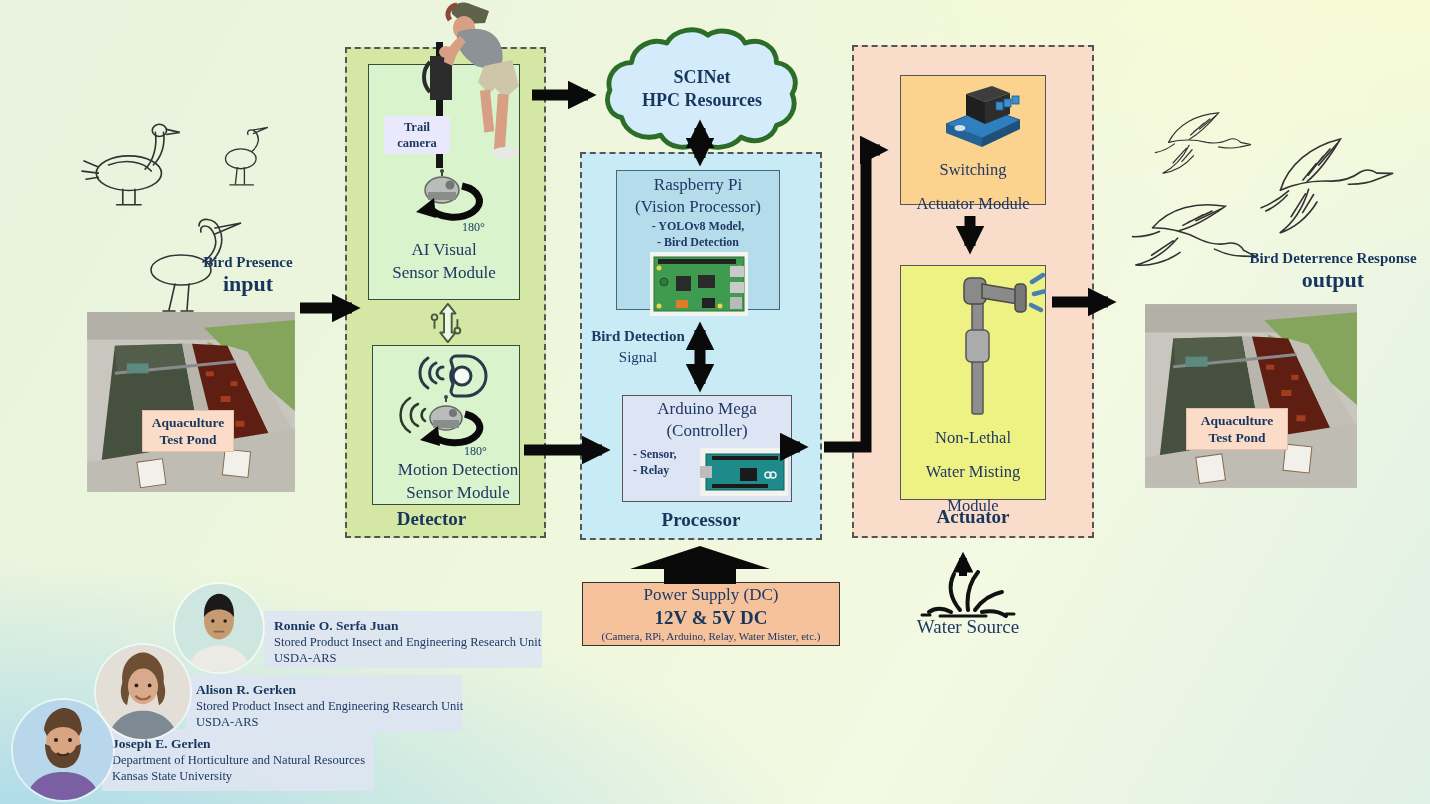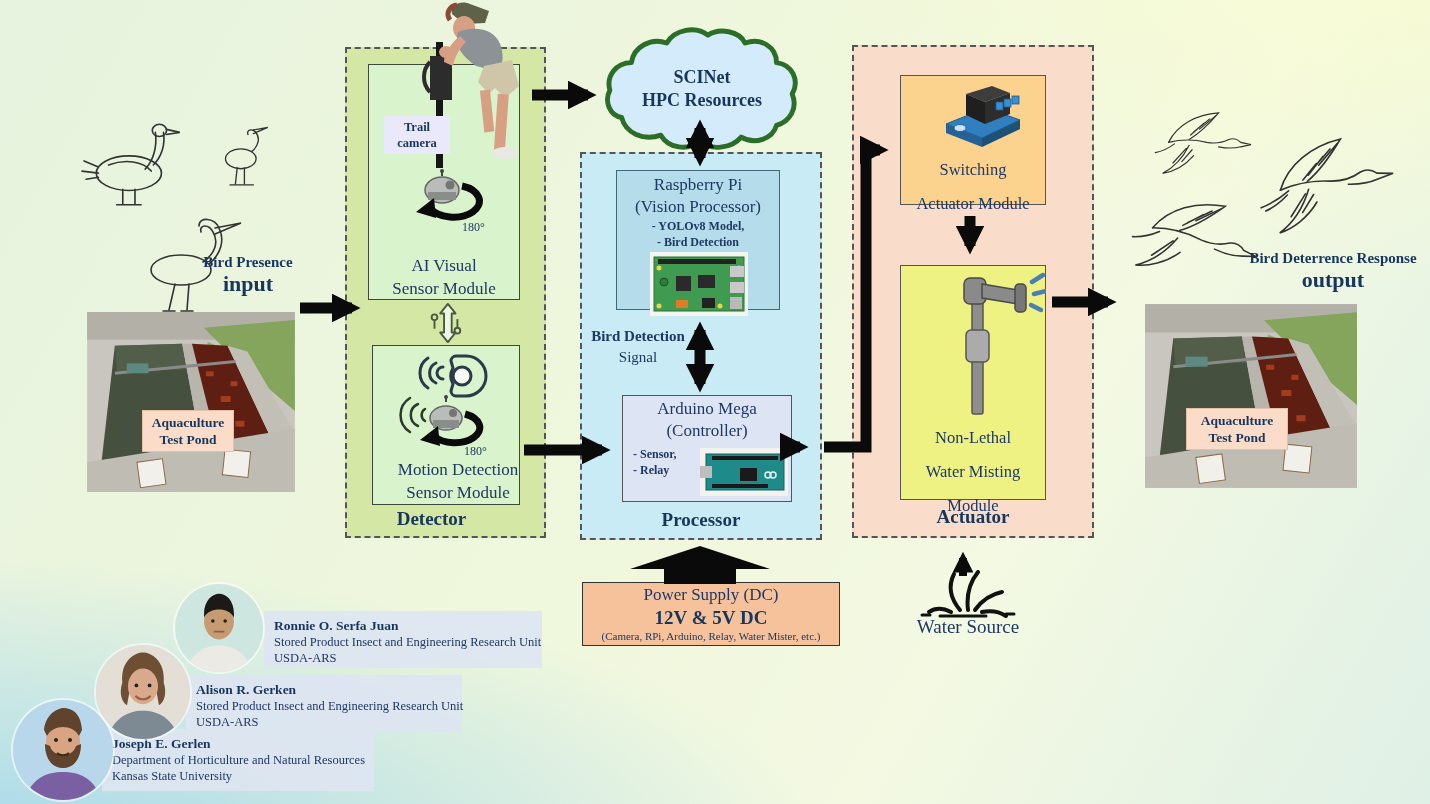--- a/index.html
+++ b/index.html
@@ -131,21 +131,21 @@
     <line x1="42" y1="2" x2="42" y2="8" stroke="#444" stroke-width="2"></line>
     <circle cx="42" cy="3" r="2" fill="#444"></circle>
     <ellipse cx="42" cy="22" rx="17" ry="13" fill="#b9bdb9" stroke="#666" stroke-width="1.5"></ellipse>
     <rect x="28" y="24" width="28" height="8" fill="#8a8e8a"></rect>
     <circle cx="50" cy="17" r="4.5" fill="#737773"></circle>
     <path d="M62,18 A26,16 0 1 1 30,40" stroke="#0a0a0a" stroke-width="7" fill="none"></path>
     <polygon points="34,30 36,50 16,44" fill="#0a0a0a"></polygon>
   </svg>
   <span class="abs rot" style="left:462px;top:220px;">180°</span>
 
-  <div class="abs center" style="left:368px;top:238px;width:152px;margin-top:16px;">
+  <div class="abs center" style="left:368px;top:238px;width:152px;">
     <span class="modname">AI Visual</span>
     <span class="modname">Sensor Module</span>
   </div>
 
   <svg class="abs" style="left:426px;top:302px" width="38" height="42" viewBox="0 0 36 44">
     <path d="M21,2 L29,12 L25,12 L25,32 L29,32 L21,42 L13,32 L17,32 L17,12 L13,12 Z" fill="#eef7e2" stroke="#4a5a3f" stroke-width="2" stroke-linejoin="round"></path>
     <circle cx="7" cy="16" r="3" fill="none" stroke="#4a5a3f" stroke-width="2"></circle>
     <line x1="7" y1="19" x2="7" y2="28" stroke="#4a5a3f" stroke-width="2"></line>
     <circle cx="31" cy="30" r="3" fill="none" stroke="#4a5a3f" stroke-width="2"></circle>
     <line x1="31" y1="18" x2="31" y2="27" stroke="#4a5a3f" stroke-width="2"></line>

